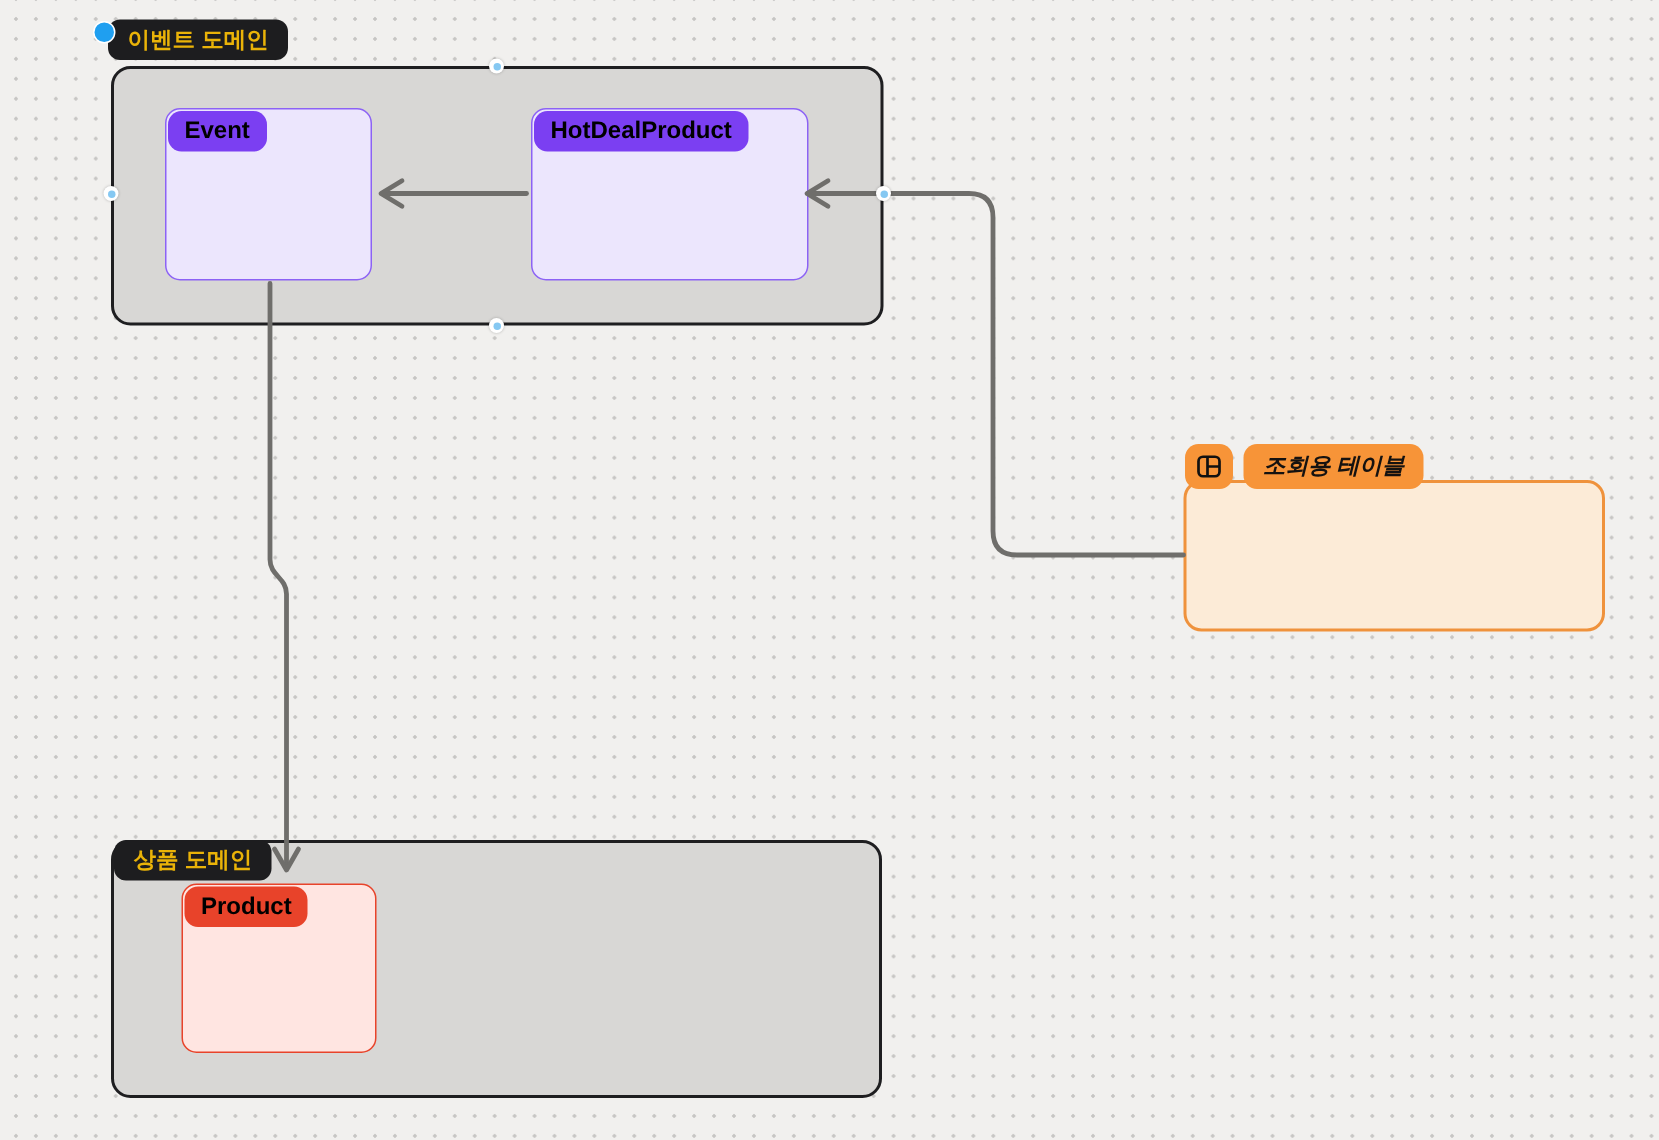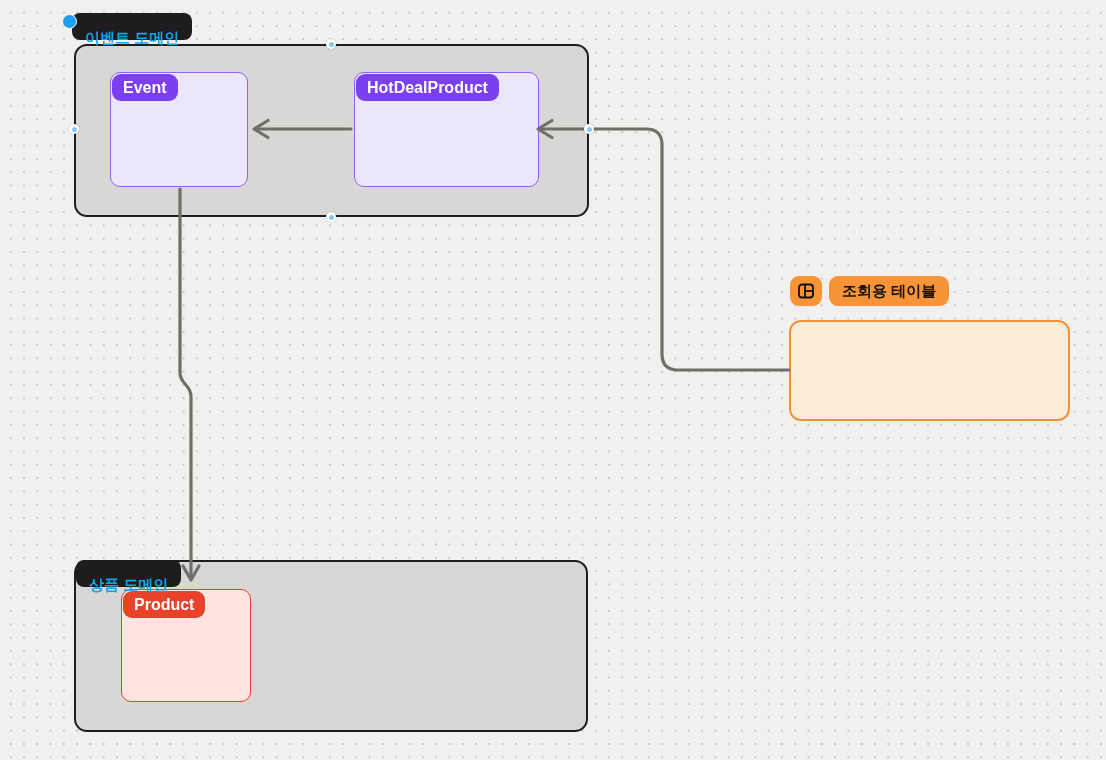--- a/index.html
+++ b/index.html
@@ -20,38 +20,38 @@
   .node{
     position:absolute;border-radius:10px;box-sizing:border-box;z-index:20;
   }
   .node.purple{background:#ece6fd;border:1.6px solid #8c62f5;}
   .node.red{background:#ffe5e1;border:1.6px solid #e8432a;}
   .node.event{left:110px;top:72px;width:138px;height:115px;}
   .node.hotdeal{left:354px;top:72px;width:185px;height:115px;}
   .node.product{left:121px;top:589px;width:130px;height:113px;}
   .node-pill{
     position:absolute;left:1px;top:1px;height:27px;line-height:27px;
-    padding:0 11px;border-radius:9px;color:#ffffff;font-size:16px;font-weight:700;
+    padding:0 11px;border-radius:9px;color:#000000;font-size:16px;font-weight:700;
     white-space:nowrap;
   }
   .node-pill.purple-pill{background:#7b3ff2;}
   .node-pill.red-pill{background:#e8432a;}
   .domain-label{
-    position:absolute;background:#1d1d1f;color:#0ea5e9;font-size:15px;font-weight:700;
-    height:27px;line-height:27px;padding:11px 13px;border-radius:8px;white-space:nowrap;
+    position:absolute;background:#1d1d1f;color:#eab308;font-size:15px;font-weight:700;
+    height:27px;line-height:27px;padding:0 13px;border-radius:8px;white-space:nowrap;
     z-index:50;box-sizing:border-box;
   }
   .domain-label.event-label{left:72px;top:13px;}
   .domain-label.product-label{left:76px;top:560px;}
   .presence-dot{
     position:absolute;left:62px;top:14px;width:15px;height:15px;border-radius:50%;
     background:#1f9ff0;border:1.5px solid #ffffff;box-sizing:border-box;z-index:60;
   }
   .lookup-label{
-    position:absolute;left:790px;top:276px;display:flex;gap:7px;align-items:center;z-index:50;
+    position:absolute;left:790px;top:296px;display:flex;gap:7px;align-items:center;z-index:50;font-style:italic;
   }
   .lookup-icon-box{
     width:32px;height:30px;background:#f79438;border-radius:9px;
     display:flex;align-items:center;justify-content:center;
   }
   .lookup-pill{
     background:#f79438;color:#151210;font-size:15px;font-weight:700;
     height:30px;line-height:30px;padding:0 13px;border-radius:9px;white-space:nowrap;
   }
   .lookup-box{

